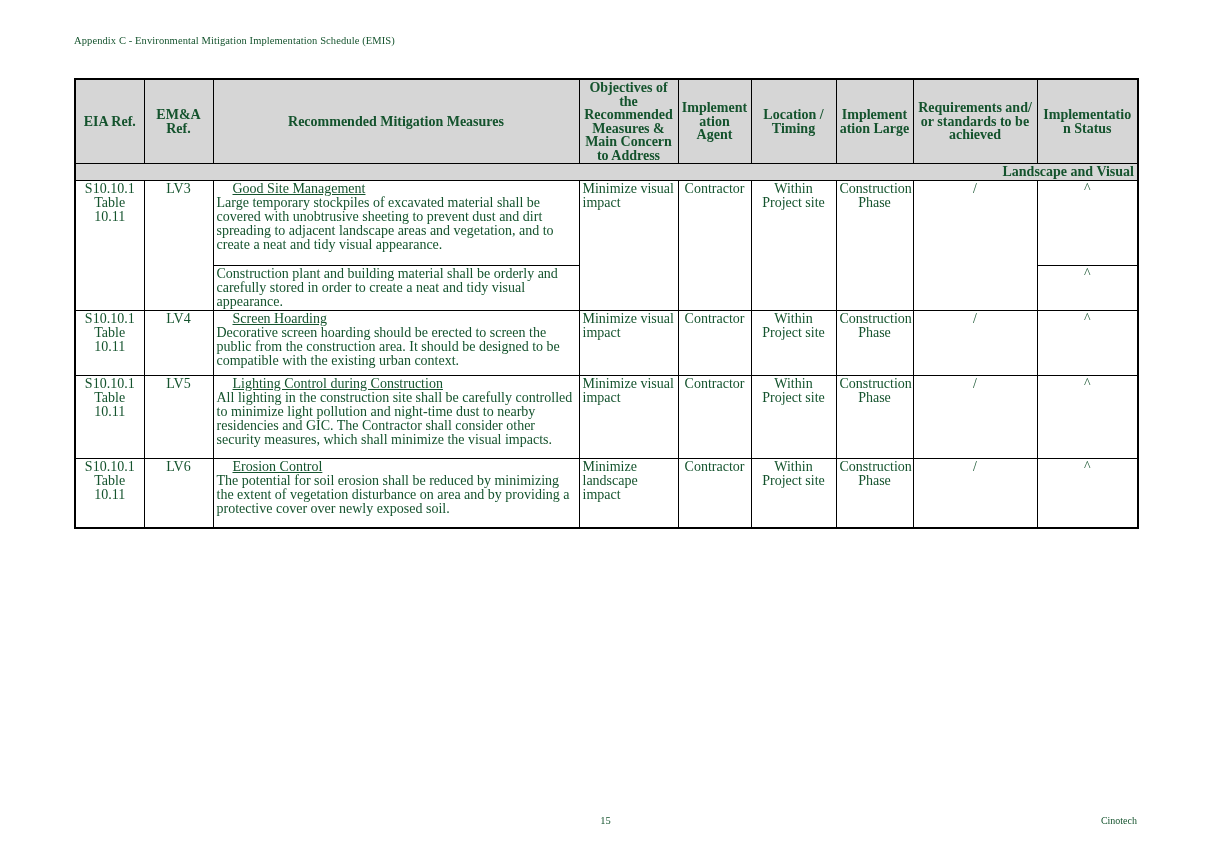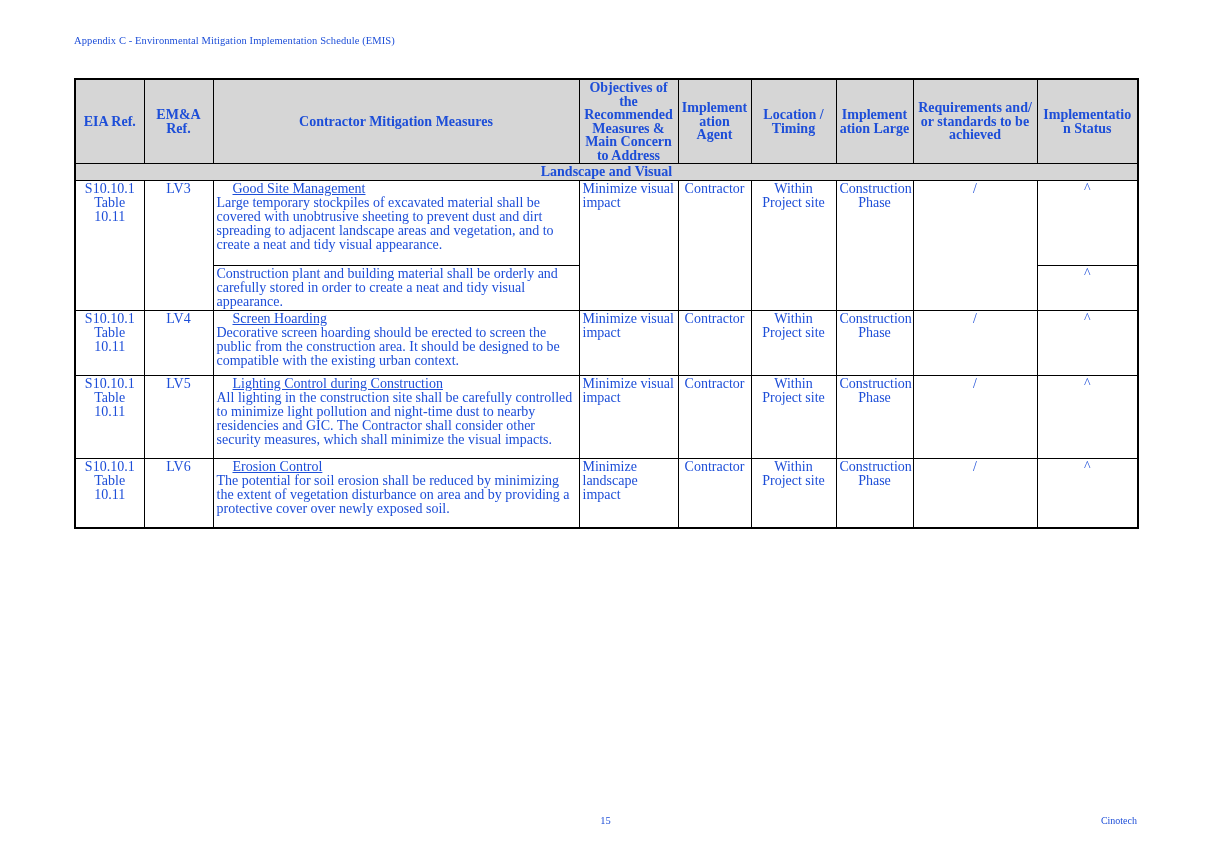--- a/index.html
+++ b/index.html
@@ -2,21 +2,21 @@
 <html><head>
 <meta charset="utf-8">
 <style>
   * { margin:0; padding:0; box-sizing:border-box; }
   html,body { background:#e8e8e8; }
   .page {
     position:relative;
     width:1219px; height:863px;
     background:#ffffff;
     font-family:"Liberation Serif","DejaVu Serif",serif;
-    color:#1d4ed8;
+    color:#14532d;
     overflow:hidden;
   }
   .doc-header {
     position:absolute; left:74px; top:35px;
     font-size:10.5px; letter-spacing:0.1px;
   }
   table.emis {
     position:absolute; left:74px; top:78px;
     width:1063px;
     border-collapse:collapse;
@@ -41,21 +41,21 @@
   tr.h-hdr  { height:72px; }
   tr.h-sec  { height:15px; }
   tr.h-lv3a { height:85px; }
   tr.h-lv3b { height:40px; }
   tr.h-lv4  { height:65px; }
   tr.h-lv5  { height:83px; }
   tr.h-lv6  { height:69px; }
   td.section-cell {
     background:#d6d6d6;
     font-weight:bold;
-    text-align:center;
+    text-align:right;
     padding:0 3px;
     line-height:14px;
     vertical-align:middle;
     margin-left:7px;
   }
   table.emis td { line-height:14px; padding:1px 3px; }
   td.c   { text-align:center; }
   td.eia { white-space:pre-line; }
   .m-title { text-decoration:underline;margin-left:16px; }
   .footer-page {
@@ -84,21 +84,21 @@
         <col style="width:85px">
       <col style="width:77px">
         <col style="width:124px">
         <col style="width:101px">
     </colgroup>
 
     <tbody>
         <tr class="h-hdr">
       <th>EIA Ref.</th>
       <th>EM&amp;A Ref.</th>
-      <th>Contractor Mitigation Measures</th>
+      <th>Recommended Mitigation Measures</th>
       <th>Objectives of the Recommended Measures &amp; Main Concern to Address</th>
       <th>Implementation Agent</th>
       <th>Location / Timing</th>
       <th>Implementation Large</th>
       <th>Requirements and/ or standards to be achieved</th>
       <th>Implementation Status</th>
     </tr>
 
     <tr class="h-sec">
       <td class="section-cell" colspan="9">Landscape and Visual</td>

